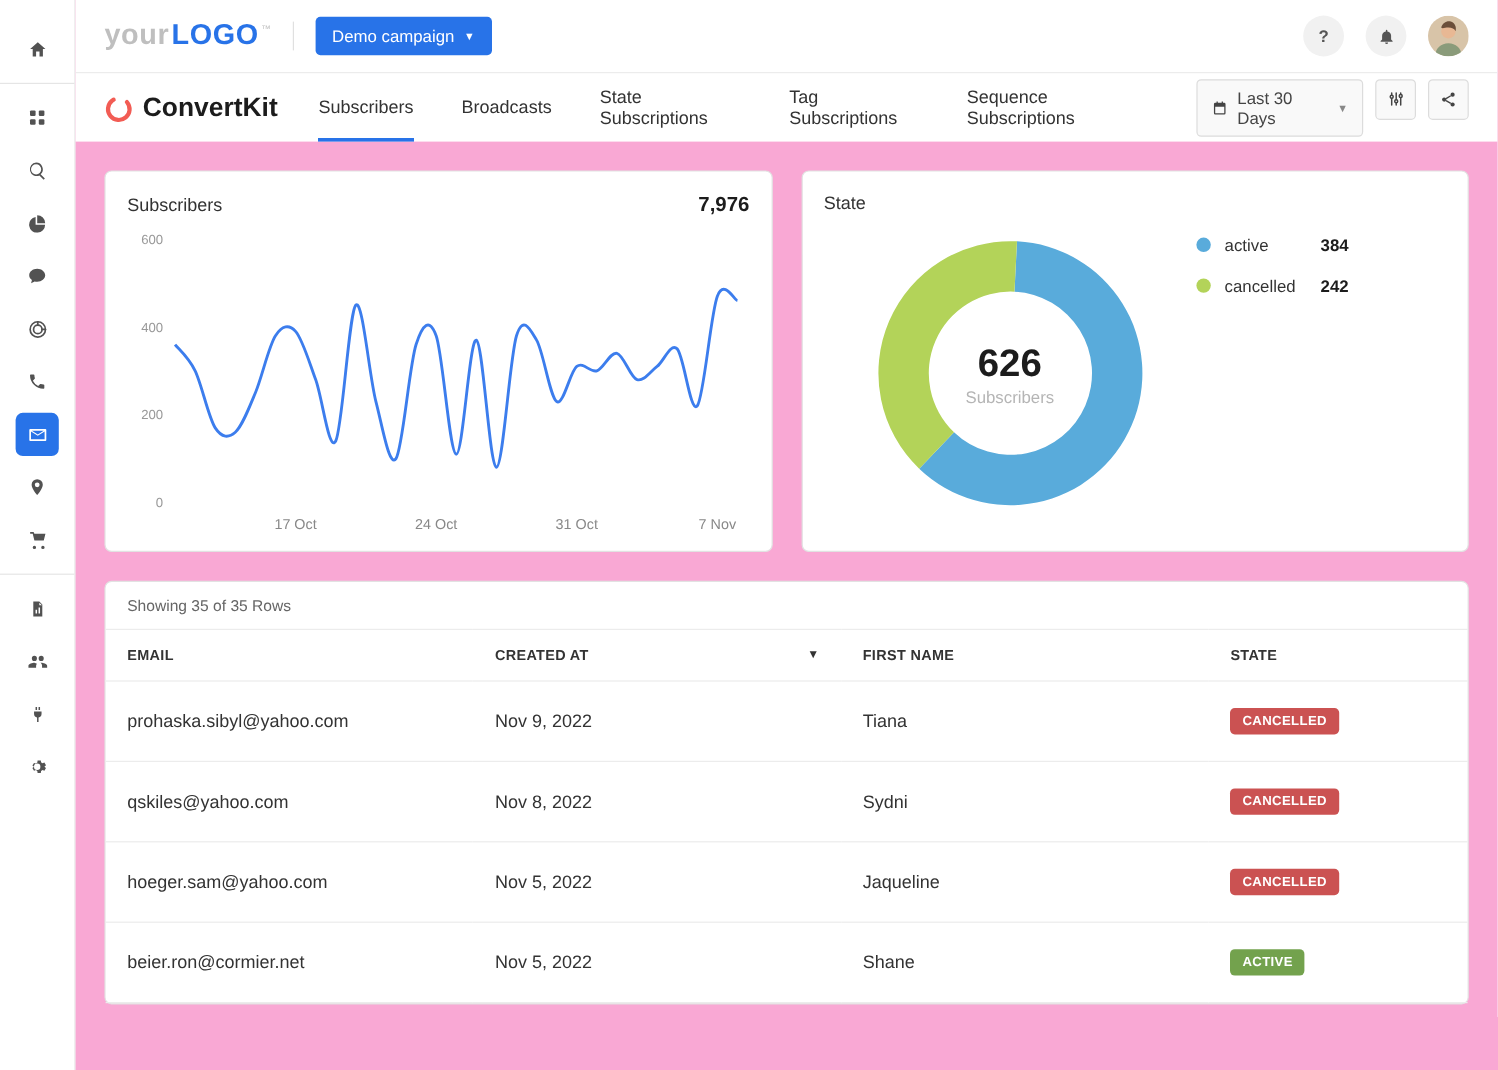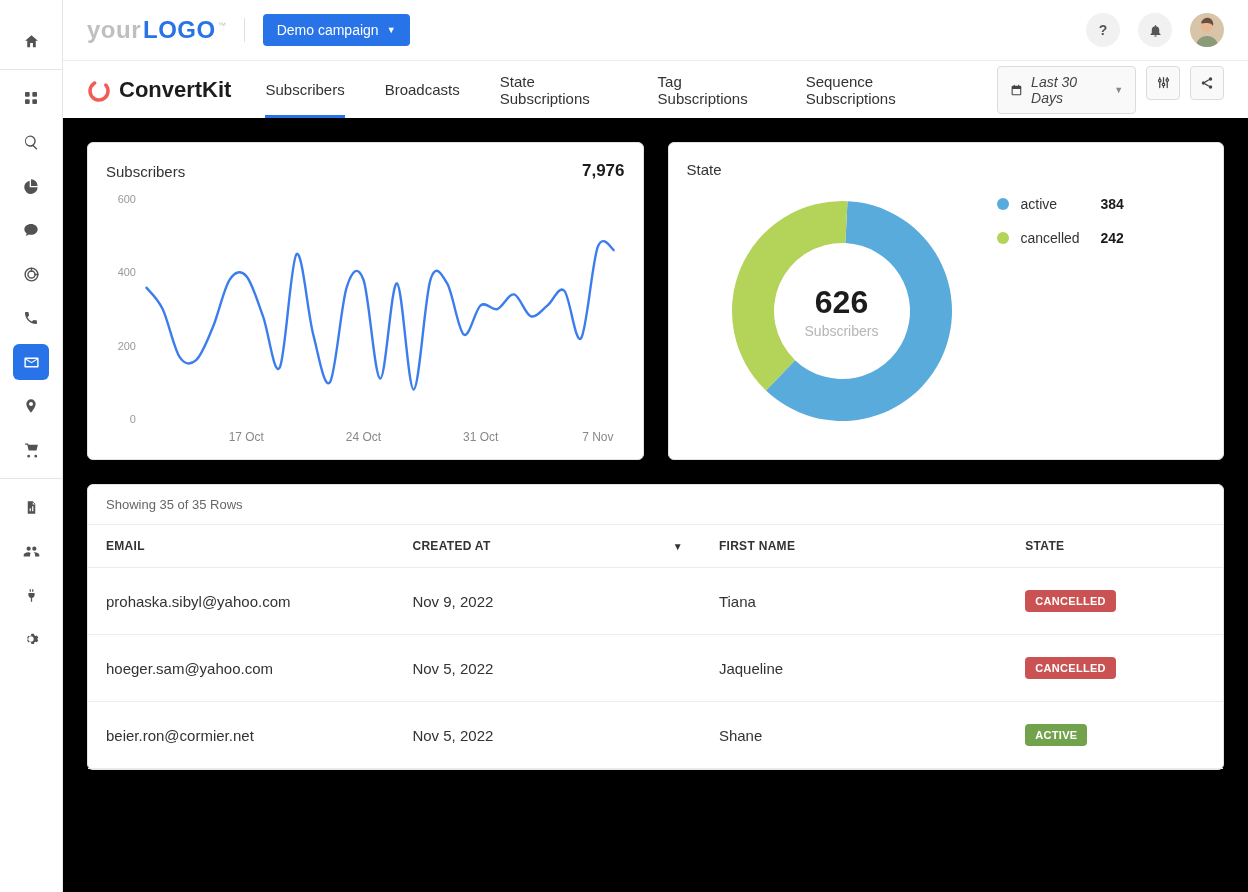--- a/index.html
+++ b/index.html
@@ -2,41 +2,41 @@
 <html><head>
   <meta charset="utf-8">
   <style>
     * { margin: 0; padding: 0; box-sizing: border-box; }
     body { font-family: -apple-system, BlinkMacSystemFont, "Segoe UI", Helvetica, Arial, sans-serif; background: #fff; color: #333; font-size: 14px; }
     .app { display: flex; height: 892px; width: 1248px; overflow: hidden; }
     .sidebar { width: 63px; background: #fff; border-right: 1px solid #e5e5e5; padding-top: 15px; }
     .sidebar .icon-btn { width: 36px; height: 36px; margin: 8px auto; display: flex; align-items: center; justify-content: center; border-radius: 6px; color: #525252; cursor: pointer; }
     .sidebar .icon-btn.active { background: #2873E8; color: #fff; }
     .sidebar .divider { height: 1px; background: #e5e5e5; margin: 10px 0; }
-    .main { flex: 1; display: flex; flex-direction: column; background: #000000; }
+    .main { flex: 1; display: flex; flex-direction: column; background: #f9a8d4; }
     .topbar { height: 60px; background: #fff; display: flex; align-items: center; padding: 0 24px; gap: 18px; }
     .logo-wrap { display: flex; align-items: baseline; gap: 2px; position: relative; }
     .logo-your { font-size: 24px; font-weight: 600; color: #bfbfbf; letter-spacing: 0.5px; }
     .logo-logo { font-size: 24px; font-weight: 900; color: #2873E8; letter-spacing: 0.5px; }
     .logo-tm { font-size: 8px; color: #bfbfbf; position: relative; top: -10px; }
     .vdiv { width: 1px; height: 24px; background: #e0e0e0; }
     .campaign-btn { background: #2873E8; color: #fff; padding: 8px 14px; border-radius: 4px; font-size: 14px; display: flex; align-items: center; gap: 8px; cursor: pointer; }
     .campaign-btn .caret { font-size: 9px; }
     .spacer { flex: 1; }
     .circle-btn { width: 34px; height: 34px; border-radius: 50%; background: #f1f1f1; display: flex; align-items: center; justify-content: center; color: #555; font-weight: 700; cursor: pointer; }
     .avatar { width: 34px; height: 34px; border-radius: 50%; overflow: hidden; cursor: pointer; }
     .avatar svg { width: 100%; height: 100%; }
     .tabbar { height: 58px; background: #fff; border-top: 1px solid #ececec; display: flex; align-items: center; padding: 0 24px; gap: 22px; }
     .brand { display: flex; align-items: flex-end; gap: 8px; }
     .brand-icon { width: 24px; height: 24px; }
     .brand-name { font-size: 22px; font-weight: 800; color: #1c1c1c; }
     .tabs { display: flex; gap: 40px; margin-left: 12px; height: 100%; align-items: center; }
     .tab { height: 100%; display: flex; align-items: center; color: #333; cursor: pointer; position: relative; font-size: 15px; }
     .tab.active::after { content: ""; position: absolute; left: 0; right: 0; bottom: 0; height: 3px; background: #2873E8; }
-    .tabbar-right { display: flex; gap: 10px; font-style: italic; }
+    .tabbar-right { display: flex; gap: 10px; }
     .range-btn { border: 1px solid #dcdcdc; background: #f9f9f9; border-radius: 4px; padding: 7px 12px; font-size: 14px; color: #444; display: flex; align-items: center; gap: 8px; cursor: pointer; }
     .range-btn .caret { font-size: 9px; color: #888; }
     .small-btn { border: 1px solid #dcdcdc; background: #f9f9f9; border-radius: 4px; width: 36px; height: 34px; display: flex; align-items: center; justify-content: center; color: #444; cursor: pointer; }
     .content { flex: 1; padding: 24px; overflow-y: auto; }
     .row { display: flex; gap: 24px; }
     .card { background: #fff; border: 1px solid #e2e2e2; border-radius: 6px; padding: 18px 18px 10px; }
     .card.subscribers-card { flex: 1; }
     .card.state-card { flex: 1; }
     .card-head { display: flex; justify-content: space-between; align-items: center; margin-bottom: 8px; }
     .card-title { font-size: 15px; color: #333; }
@@ -298,20 +298,26 @@
             </tr>
           </thead>
           <tbody id="tbody">
               <tr>
                 <td>prohaska.sibyl@yahoo.com</td>
                 <td>Nov 9, 2022</td>
                 <td>Tiana</td>
                 <td><span class="badge cancelled">CANCELLED</span></td>
               </tr>
               <tr>
+                <td>qskiles@yahoo.com</td>
+                <td>Nov 8, 2022</td>
+                <td>Sydni</td>
+                <td><span class="badge cancelled">CANCELLED</span></td>
+              </tr>
+              <tr>
                 <td>hoeger.sam@yahoo.com</td>
                 <td>Nov 5, 2022</td>
                 <td>Jaqueline</td>
                 <td><span class="badge cancelled">CANCELLED</span></td>
               </tr>
               <tr>
                 <td>beier.ron@cormier.net</td>
                 <td>Nov 5, 2022</td>
                 <td>Shane</td>
                 <td><span class="badge active">ACTIVE</span></td>

